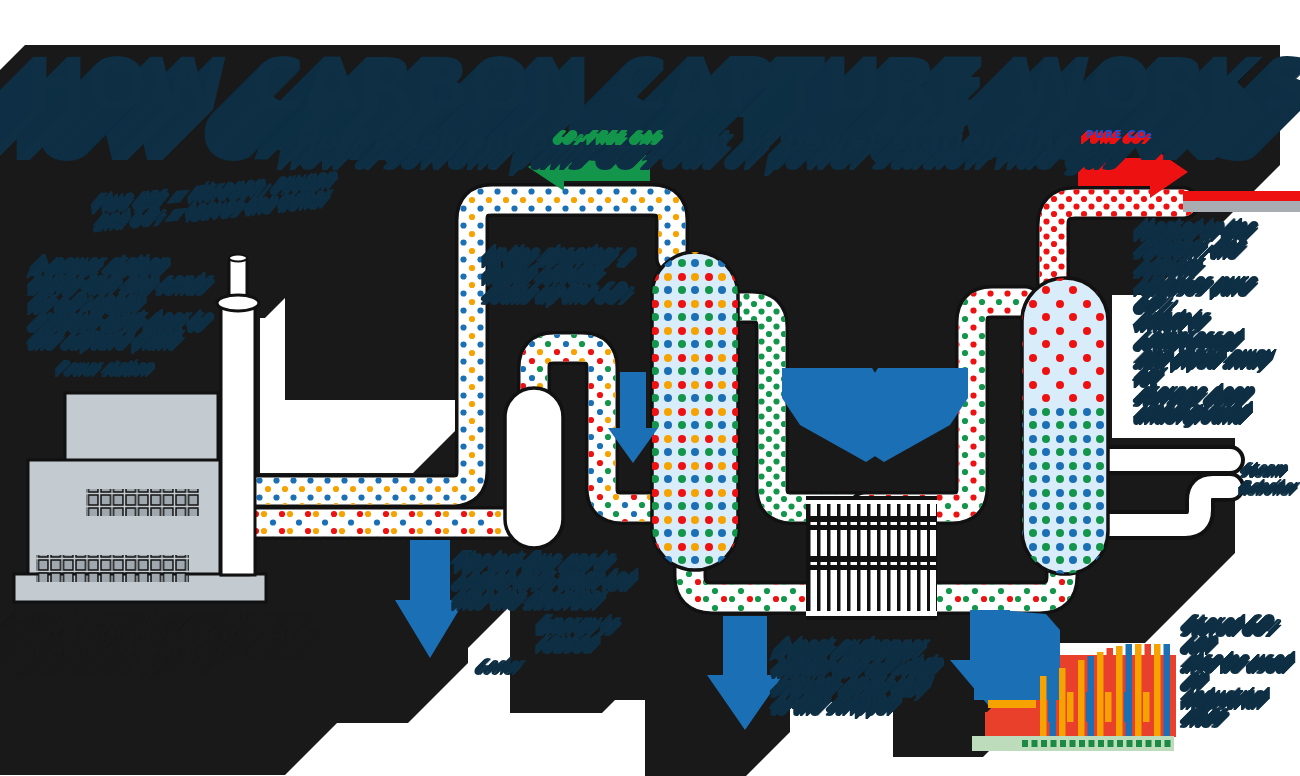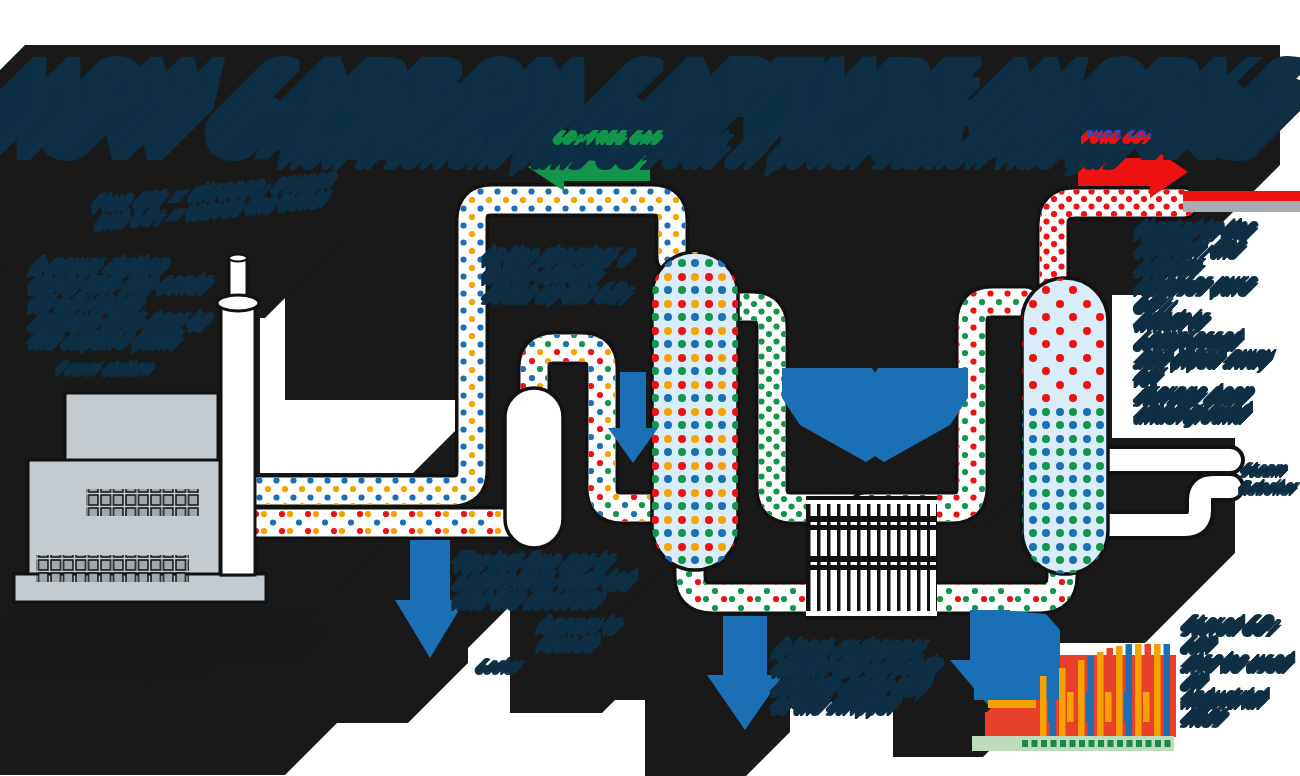--- a/index.html
+++ b/index.html
@@ -299,23 +299,23 @@
 <div class="txt para" style="left: 492px; top: 242px; text-shadow: rgb(14, 47, 68) -1px 1px 0px, rgb(14, 47, 68) -2px 2px 0px, rgb(14, 47, 68) -3px 3px 0px, rgb(14, 47, 68) -4px 4px 0px, rgb(14, 47, 68) -5px 5px 0px, rgb(14, 47, 68) -6px 6px 0px, rgb(14, 47, 68) -7px 7px 0px, rgb(14, 47, 68) -8px 8px 0px, rgb(14, 47, 68) -9px 9px 0px, rgb(14, 47, 68) -10px 10px 0px, rgb(14, 47, 68) -11px 11px 0px, rgb(14, 47, 68) -12px 12px 0px;">In the absorber a
 liquid solvent
 soaks up the CO₂</div>
 
 <div class="txt green-lab" style="left: 558px; top: 128px; text-shadow: rgb(19, 149, 75) -1px 1px 0px, rgb(19, 149, 75) -2px 2px 0px, rgb(19, 149, 75) -3px 3px 0px, rgb(19, 149, 75) -4px 4px 0px, rgb(19, 149, 75) -5px 5px 0px, rgb(19, 149, 75) -6px 6px 0px;">CO₂-FREE GAS</div>
 <div class="txt red-lab" style="left: 1086px; top: 128px; text-shadow: rgb(238, 17, 17) -1px 1px 0px, rgb(238, 17, 17) -2px 2px 0px, rgb(238, 17, 17) -3px 3px 0px, rgb(238, 17, 17) -4px 4px 0px, rgb(238, 17, 17) -5px 5px 0px, rgb(238, 17, 17) -6px 6px 0px;">PURE CO₂</div>
 
 <div class="txt para" style="left: 462px; top: 548px; text-shadow: rgb(14, 47, 68) -1px 1px 0px, rgb(14, 47, 68) -2px 2px 0px, rgb(14, 47, 68) -3px 3px 0px, rgb(14, 47, 68) -4px 4px 0px, rgb(14, 47, 68) -5px 5px 0px, rgb(14, 47, 68) -6px 6px 0px, rgb(14, 47, 68) -7px 7px 0px, rgb(14, 47, 68) -8px 8px 0px, rgb(14, 47, 68) -9px 9px 0px, rgb(14, 47, 68) -10px 10px 0px, rgb(14, 47, 68) -11px 11px 0px, rgb(14, 47, 68) -12px 12px 0px;">The hot flue gas is
 cooled first, then fed
 into the absorber</div>
-<div class="txt caption" style="left: 482px; top: 656px; text-shadow: rgb(14, 47, 68) -1px 1px 0px, rgb(14, 47, 68) -2px 2px 0px, rgb(14, 47, 68) -3px 3px 0px, rgb(14, 47, 68) -4px 4px 0px, rgb(14, 47, 68) -5px 5px 0px, rgb(14, 47, 68) -6px 6px 0px, rgb(14, 47, 68) -7px 7px 0px, rgb(14, 47, 68) -8px 8px 0px;">Cooler</div>
-
-<div class="txt para" style="left: 544px; top: 612px; text-shadow: rgb(14, 47, 68) -1px 1px 0px, rgb(14, 47, 68) -2px 2px 0px, rgb(14, 47, 68) -3px 3px 0px, rgb(14, 47, 68) -4px 4px 0px, rgb(14, 47, 68) -5px 5px 0px, rgb(14, 47, 68) -6px 6px 0px, rgb(14, 47, 68) -7px 7px 0px, rgb(14, 47, 68) -8px 8px 0px, rgb(14, 47, 68) -9px 9px 0px, rgb(14, 47, 68) -10px 10px 0px;">Agency is
+<div class="txt caption" style="left: 482px; top: 656px; text-shadow: rgb(14, 47, 68) -1px 1px 0px, rgb(14, 47, 68) -2px 2px 0px, rgb(14, 47, 68) -3px 3px 0px, rgb(14, 47, 68) -4px 4px 0px, rgb(14, 47, 68) -5px 5px 0px, rgb(14, 47, 68) -6px 6px 0px, rgb(14, 47, 68) -7px 7px 0px, rgb(14, 47, 68) -8px 8px 0px; font-style: italic;">Cooler</div>
+
+<div class="txt para" style="left: 544px; top: 612px; text-shadow: rgb(14, 47, 68) -1px 1px 0px, rgb(14, 47, 68) -2px 2px 0px, rgb(14, 47, 68) -3px 3px 0px, rgb(14, 47, 68) -4px 4px 0px, rgb(14, 47, 68) -5px 5px 0px, rgb(14, 47, 68) -6px 6px 0px, rgb(14, 47, 68) -7px 7px 0px, rgb(14, 47, 68) -8px 8px 0px, rgb(14, 47, 68) -9px 9px 0px, rgb(14, 47, 68) -10px 10px 0px;">Energy is
 reused</div>
 
 <div class="txt big-para" style="left: 782px; top: 634px; text-shadow: rgb(14, 47, 68) -1px 1px 0px, rgb(14, 47, 68) -2px 2px 0px, rgb(14, 47, 68) -3px 3px 0px, rgb(14, 47, 68) -4px 4px 0px, rgb(14, 47, 68) -5px 5px 0px, rgb(14, 47, 68) -6px 6px 0px, rgb(14, 47, 68) -7px 7px 0px, rgb(14, 47, 68) -8px 8px 0px, rgb(14, 47, 68) -9px 9px 0px, rgb(14, 47, 68) -10px 10px 0px, rgb(14, 47, 68) -11px 11px 0px, rgb(14, 47, 68) -12px 12px 0px, rgb(14, 47, 68) -13px 13px 0px;">A heat exchanger
 warms the CO₂-rich
 solvent on its way
 to the stripper</div>
 
 <div class="txt para" style="left: 1144px; top: 216px; text-shadow: rgb(14, 47, 68) -1px 1px 0px, rgb(14, 47, 68) -2px 2px 0px, rgb(14, 47, 68) -3px 3px 0px, rgb(14, 47, 68) -4px 4px 0px, rgb(14, 47, 68) -5px 5px 0px, rgb(14, 47, 68) -6px 6px 0px, rgb(14, 47, 68) -7px 7px 0px, rgb(14, 47, 68) -8px 8px 0px, rgb(14, 47, 68) -9px 9px 0px, rgb(14, 47, 68) -10px 10px 0px, rgb(14, 47, 68) -11px 11px 0px, rgb(14, 47, 68) -12px 12px 0px;">Heated in the
 stripper, the solvent
 releases pure CO₂,

